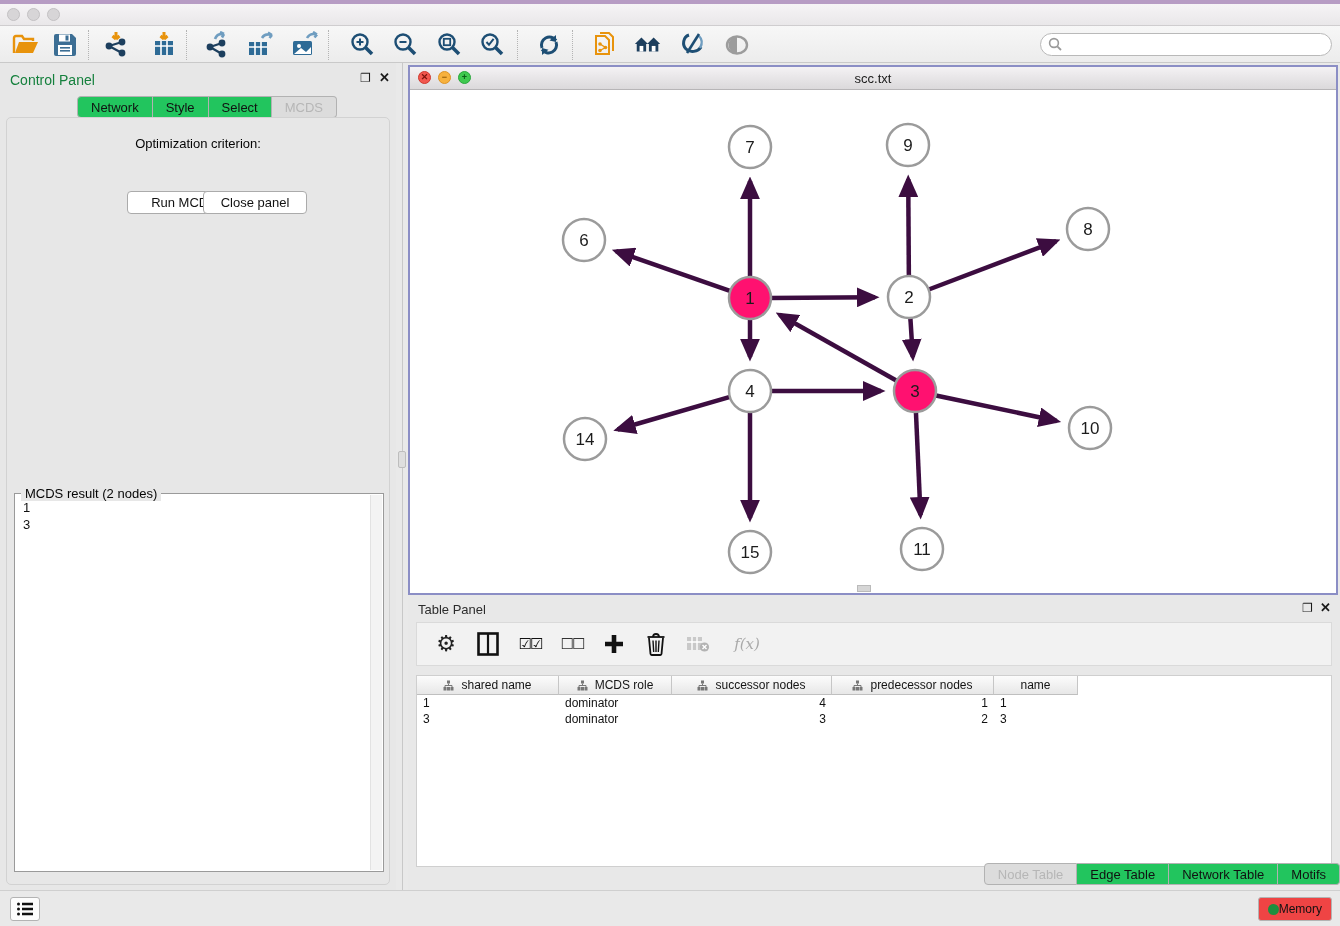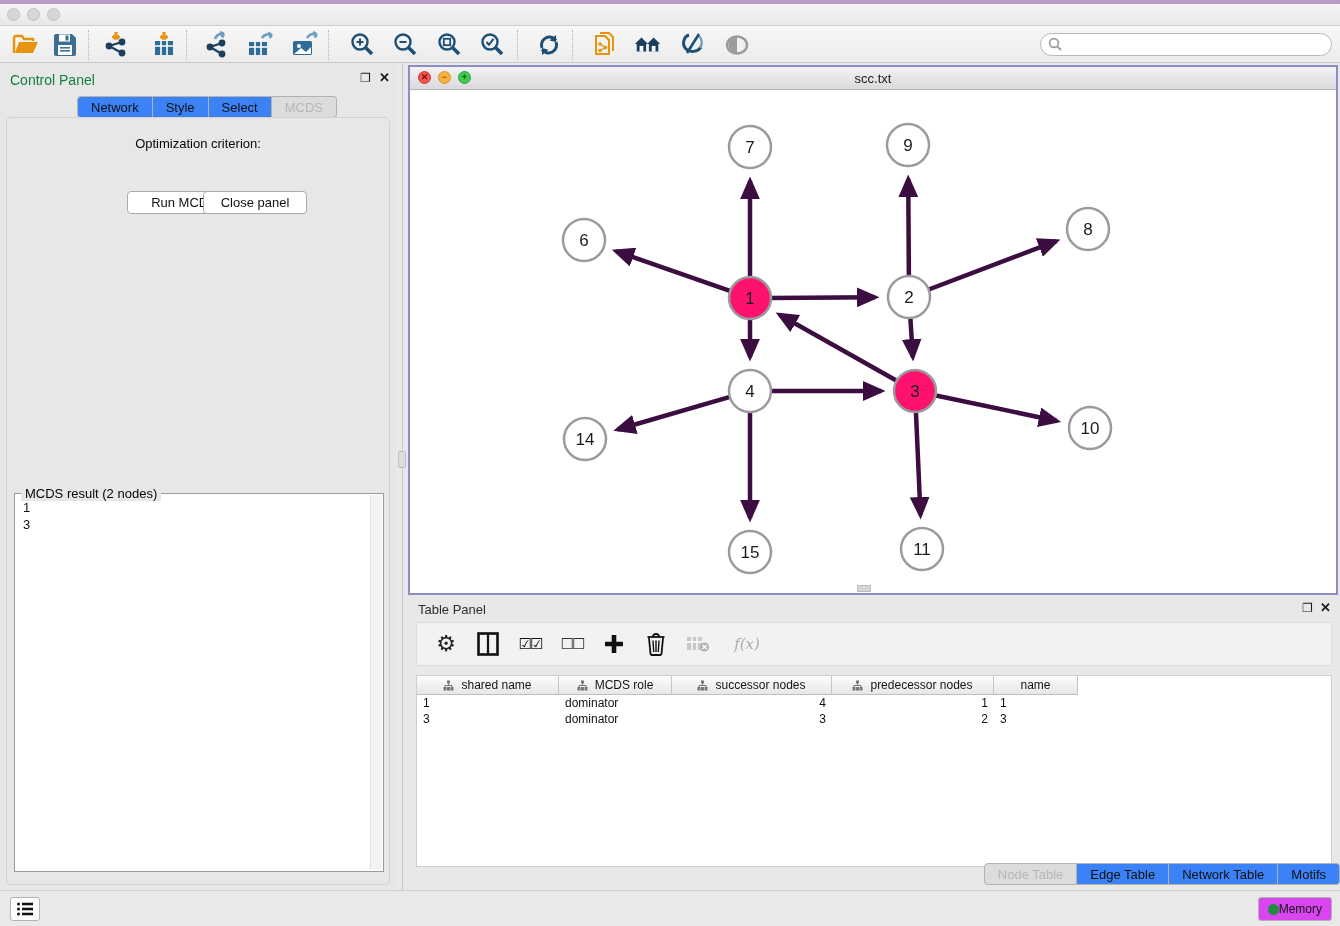--- a/index.html
+++ b/index.html
@@ -22,21 +22,21 @@
   #search-wrap { left:1040px; top:7px; width:292px; height:23px; background:#fff;
     border:1px solid #b9b9b9; border-radius:12px; display:flex; align-items:center; padding-left:7px; }
   #search-input { border:none; outline:none; flex:1; font-size:13px; background:transparent; height:19px; margin-left:4px;}
 
   
   #control-panel { left:0; top:63px; width:396px; height:827px; background:#e7e7e7; }
   #cp-title { left:10px; top:9px; font-size:14px; color:#15803d; }
   .panel-float { font-size:12px; color:#1a1a1a; top:8px; }
   .panel-close { font-size:13px; font-weight:bold; color:#1a1a1a; top:7px; }
   .segtabs { display:flex; height:22px; font-size:13px; }
-  .seg { background:#3b82f6; border:1px solid #b2b2b2; border-left:none; padding:0 13px;
+  .seg { background:#22c55e; border:1px solid #b2b2b2; border-left:none; padding:0 13px;
     display:flex; align-items:center; justify-content:center; color:#111; white-space:nowrap; }
   .seg:first-child { border-left:1px solid #b2b2b2; border-radius:4px 0 0 4px; }
   .seg:last-child { border-radius:0 4px 4px 0; }
   .seg.selected { background:#dcdcdc; color:#b6b6b6; }
   #cp-tabs { left:77px; top:33px; }
   #cp-body { left:6px; top:54px; width:384px; height:768px; border:1px solid #d2d2d2; border-radius:5px; }
   #opt-label { left:0; top:73px; width:396px; text-align:center; font-size:13px; color:#050505; }
   #criterion-select { left:45px; top:95px; width:310px; height:23px; background:#fff; border:1px solid #ababab;
     border-radius:4px; display:flex; align-items:center; font-size:13px; color:#111; padding:0 22px 0 10px; }
   #criterion-select .spin { position:absolute; right:7px; top:3px; width:9px; height:16px; }
@@ -84,21 +84,21 @@
   .th .tree { flex:0 0 auto; margin-right:2px; }
   .ntrow { display:flex; height:16px; font-size:12px; color:#111; }
   .td { padding:1px 6px 0 6px; overflow:hidden; white-space:nowrap; }
   .num { text-align:right; }
   #tp-tabs { left:0; top:268px; width:932px; display:flex; justify-content:flex-end; }
 
   
   #statusbar { left:0; top:890px; width:1340px; height:36px; background:#e9e9e9; border-top:1px solid #cfcfcf; }
   #list-btn { left:10px; top:6px; width:30px; height:24px; background:#fdfdfd; border:1px solid #b3b3b3; border-radius:3px;
     display:flex; align-items:center; justify-content:center; }
-  #memory-btn { right:8px; top:6px; height:24px; background:#d946ef; border:1px solid #b3b3b3; border-radius:3px;
+  #memory-btn { right:8px; top:6px; height:24px; background:#ef4444; border:1px solid #b3b3b3; border-radius:3px;
     display:flex; align-items:center; padding:0 9px; font-size:12px; color:#111; }
   #memory-dot { width:11px; height:11px; border-radius:50%; background:#1e8e3e; }
 </style>
 </head>
 <body>
 
 <div id="titlebar" class="abs">
   <div class="abs traffic-gray" style="left:7px"></div>
   <div class="abs traffic-gray" style="left:27px"></div>
   <div class="abs traffic-gray" style="left:47px"></div>

